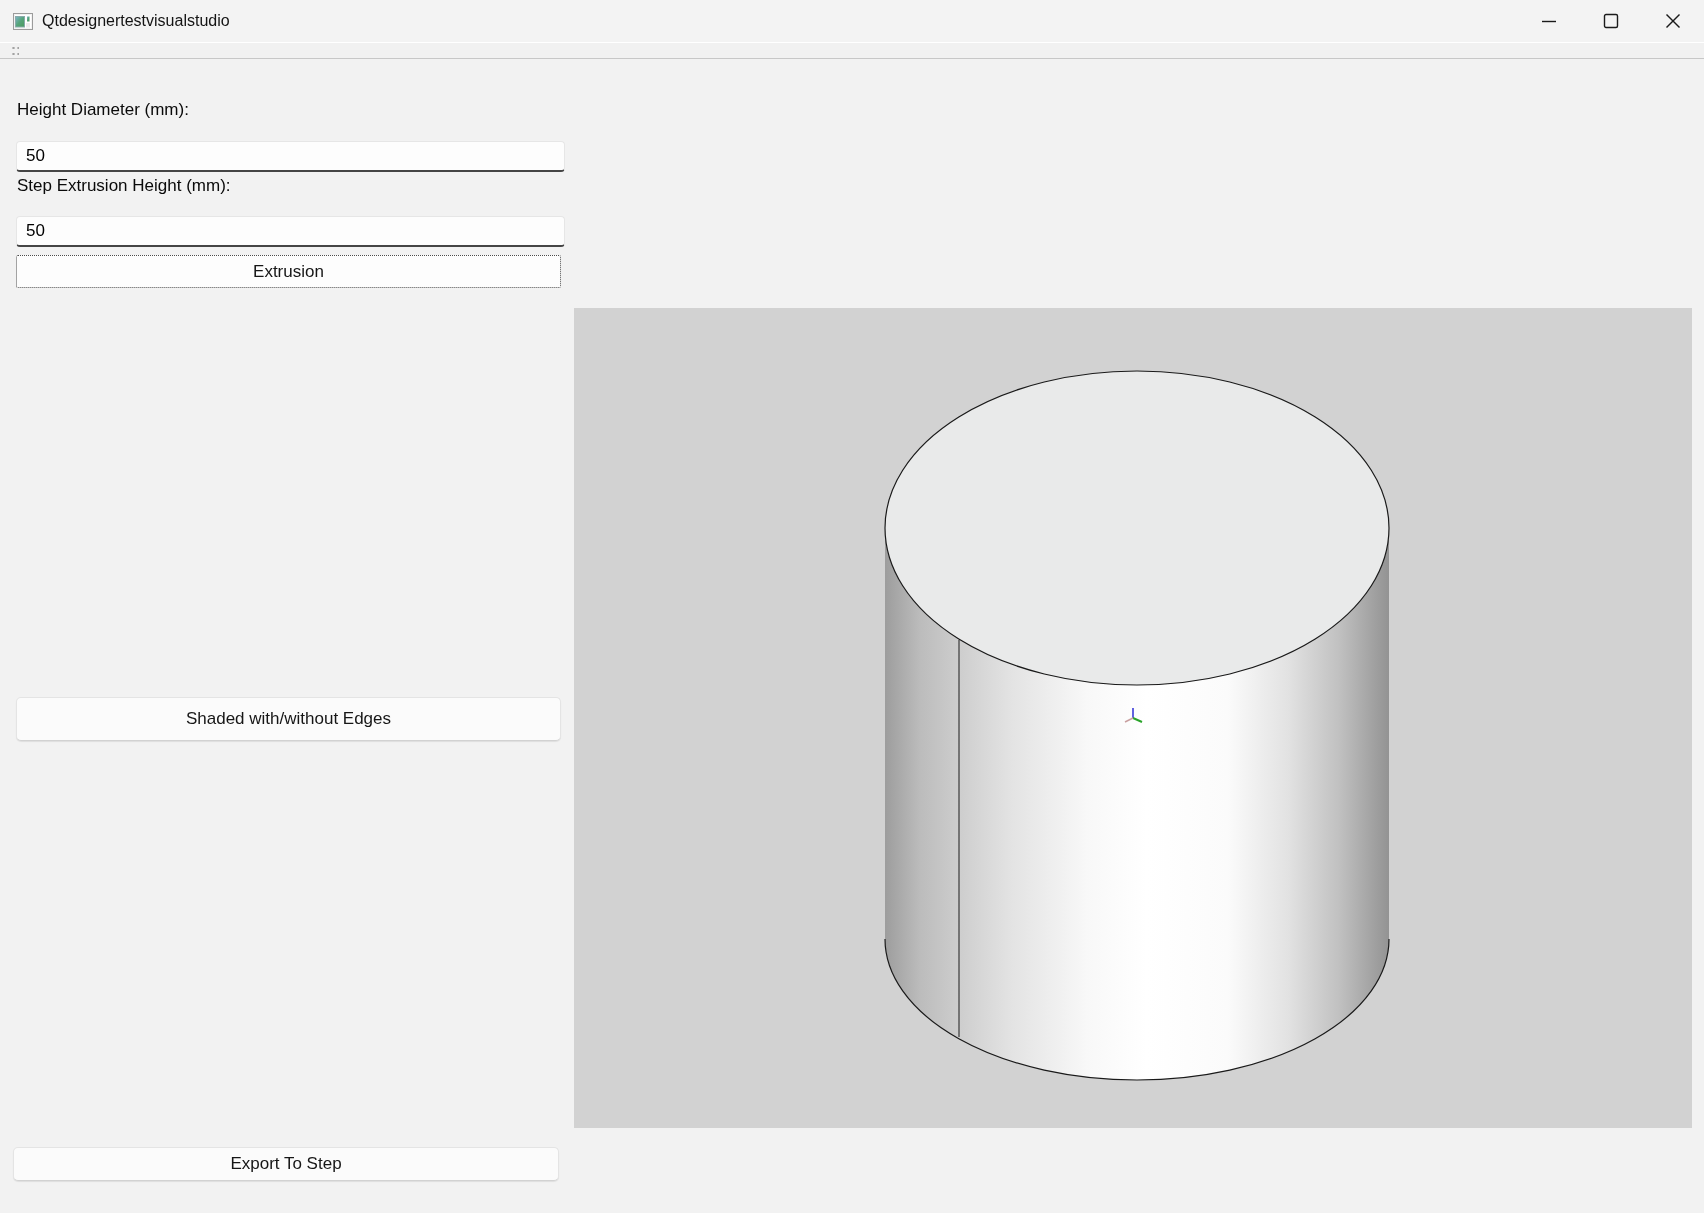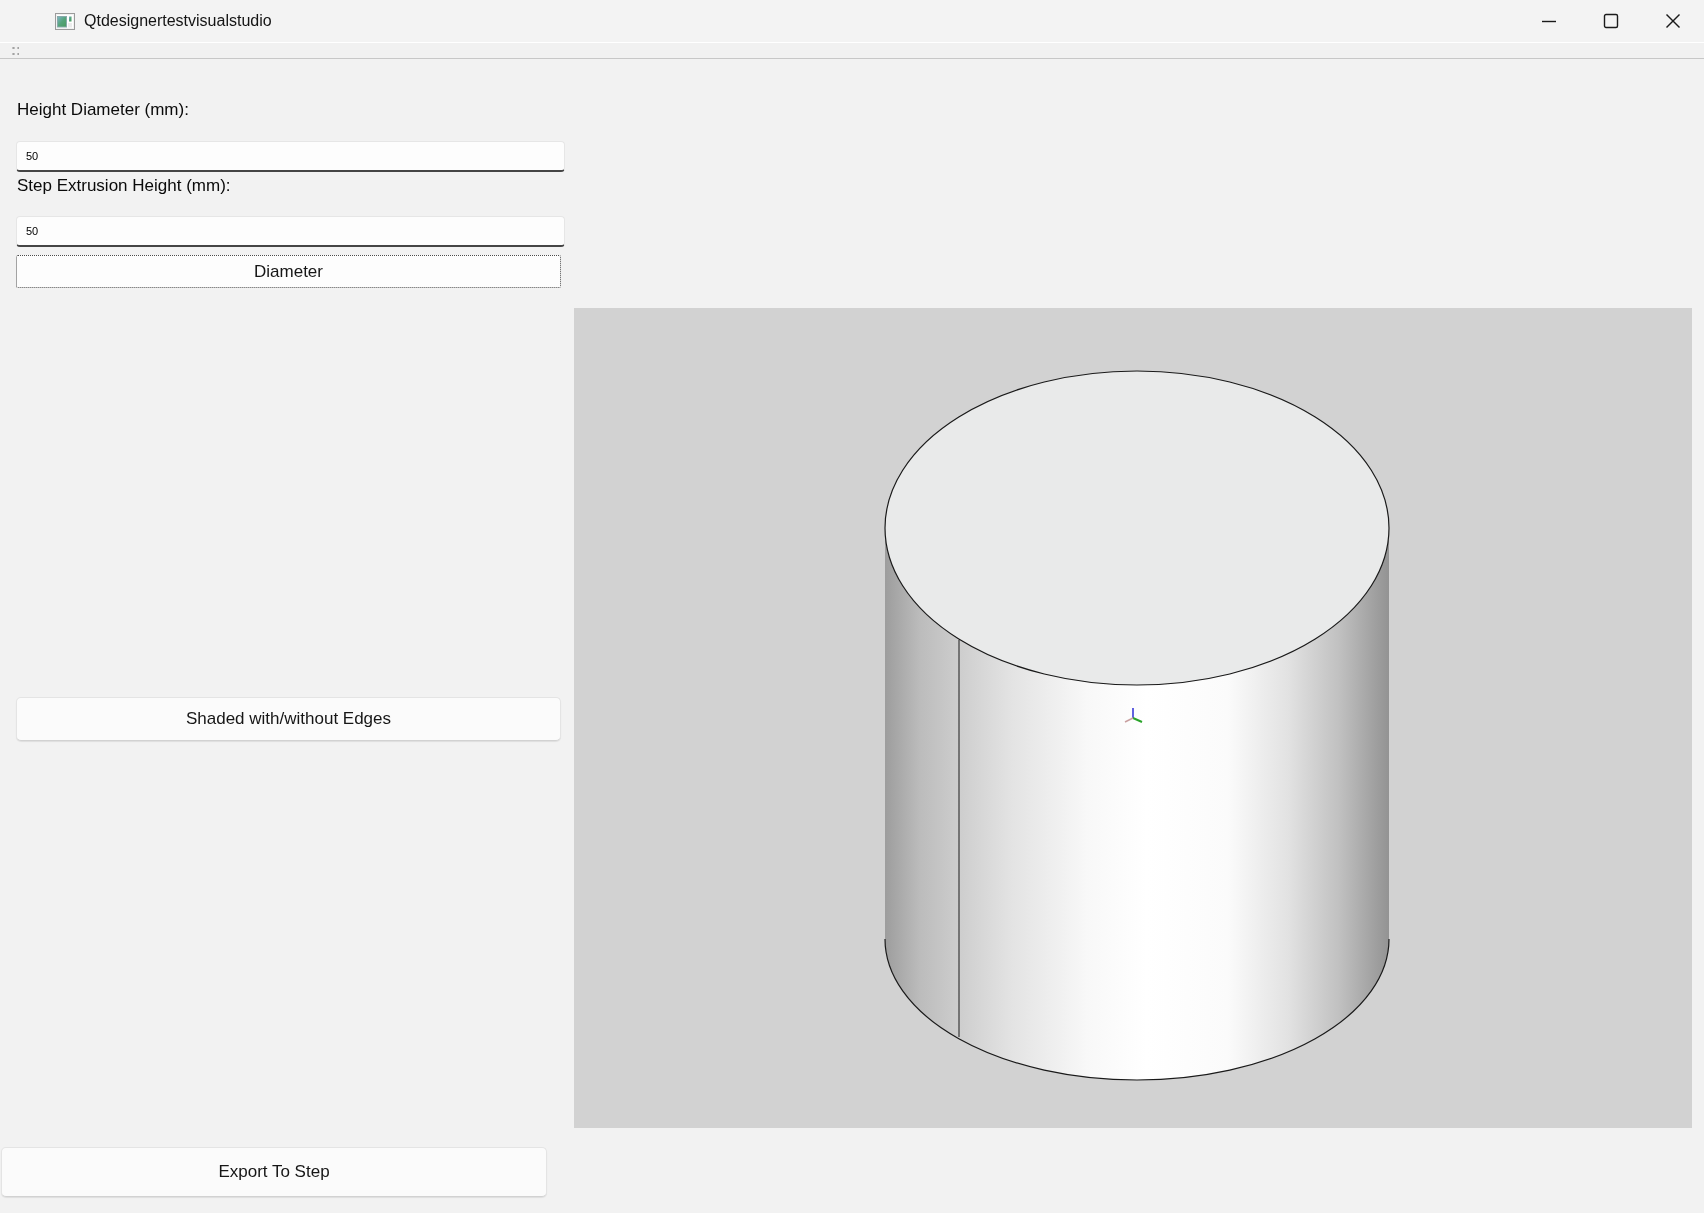--- a/index.html
+++ b/index.html
@@ -6,21 +6,21 @@
   .window {
     position:relative; width:1704px; height:1213px;
     background:#f2f2f2; overflow:hidden;
     font-family:"Liberation Sans", sans-serif;
     color:#111;
   }
 
   
   .titlebar {
     position:absolute; top:0; left:0; right:0; height:42px;
-    background:#f3f3f3; display:flex; align-items:center;padding-left:42px;
+    background:#f3f3f3; display:flex; align-items:center;
   }
   .app-icon { width:20px; height:17px; margin-left:13px; flex:0 0 auto; }
   .title-text { margin-left:9px; font-size:16px; color:#141414; white-space:nowrap; }
   .caption-group { margin-left:auto; display:flex; height:100%; }
   .caption-btn {
     width:62px; height:42px; display:flex; align-items:center; justify-content:center;
     background:transparent; border:none; padding:0; cursor:default;
   }
 
   
@@ -41,42 +41,42 @@
   .form-label { position:absolute; left:17px; font-size:17px; color:#0a0a0a; }
   .lbl-diameter { top:100px; }
   .lbl-height   { top:176px; }
 
   .line-edit {
     position:absolute; left:16px; width:549px; height:31px; box-sizing:border-box;
     background:#fdfdfd;
     border:1px solid #e6e6e6;
     border-bottom:2px solid #454545;
     border-radius:4px;
-    font-family:inherit; font-size:11px; color:#000;
+    font-family:inherit; font-size:17px; color:#000;
     padding:0 9px; outline:none;
   }
   .edit-diameter { top:141px; }
   .edit-height   { top:216px; }
 
   .push-btn {
     position:absolute; box-sizing:border-box;
     font-family:inherit; font-size:17px; color:#161616;
     background:#fbfbfb;
     border:1px solid #e4e4e4; border-bottom-color:#d2d2d2;
     border-radius:5px;
     box-shadow:0 1px 1px rgba(0,0,0,0.08);
     cursor:default;
   }
   .btn-generate {
     left:16px; top:255px; width:545px; height:33px;
     border:1px dotted #4b4b4b; border-radius:2px;
     background:#fdfdfd; box-shadow:none;
   }
   .btn-shaded { left:16px; top:697px;  width:545px; height:44px; }
-  .btn-export { left:1px; top:1147px; width:546px; height:50px; }
+  .btn-export { left:13px; top:1147px; width:546px; height:34px; }
 
   
   .viewport3d {
     position:absolute; left:574px; top:308px; width:1118px; height:820px;
     background:#d2d2d2;
   }
   .viewport3d svg { display:block; }
 </style>
 </head>
 <body>
@@ -125,21 +125,21 @@
   <div class="toolbar">
     <span class="toolbar-handle"></span>
   </div>
 
   <label class="form-label lbl-diameter">Height Diameter (mm):</label>
   <input class="line-edit edit-diameter" type="text" value="50" style="">
 
   <label class="form-label lbl-height">Step Extrusion Height (mm):</label>
   <input class="line-edit edit-height" type="text" value="50" style="">
 
-  <button class="push-btn btn-generate">Diameter</button>
+  <button class="push-btn btn-generate">Extrusion</button>
 
   <button class="push-btn btn-shaded">Shaded with/without Edges</button>
 
   <button class="push-btn btn-export">Export To Step</button>
 
   <div class="viewport3d">
     <svg width="1118" height="820" viewBox="0 0 1118 820">
       <defs>
         <linearGradient id="wallGrad" x1="0" y1="0" x2="1" y2="0">
           <stop offset="0" stop-color="#9d9d9d"></stop>

